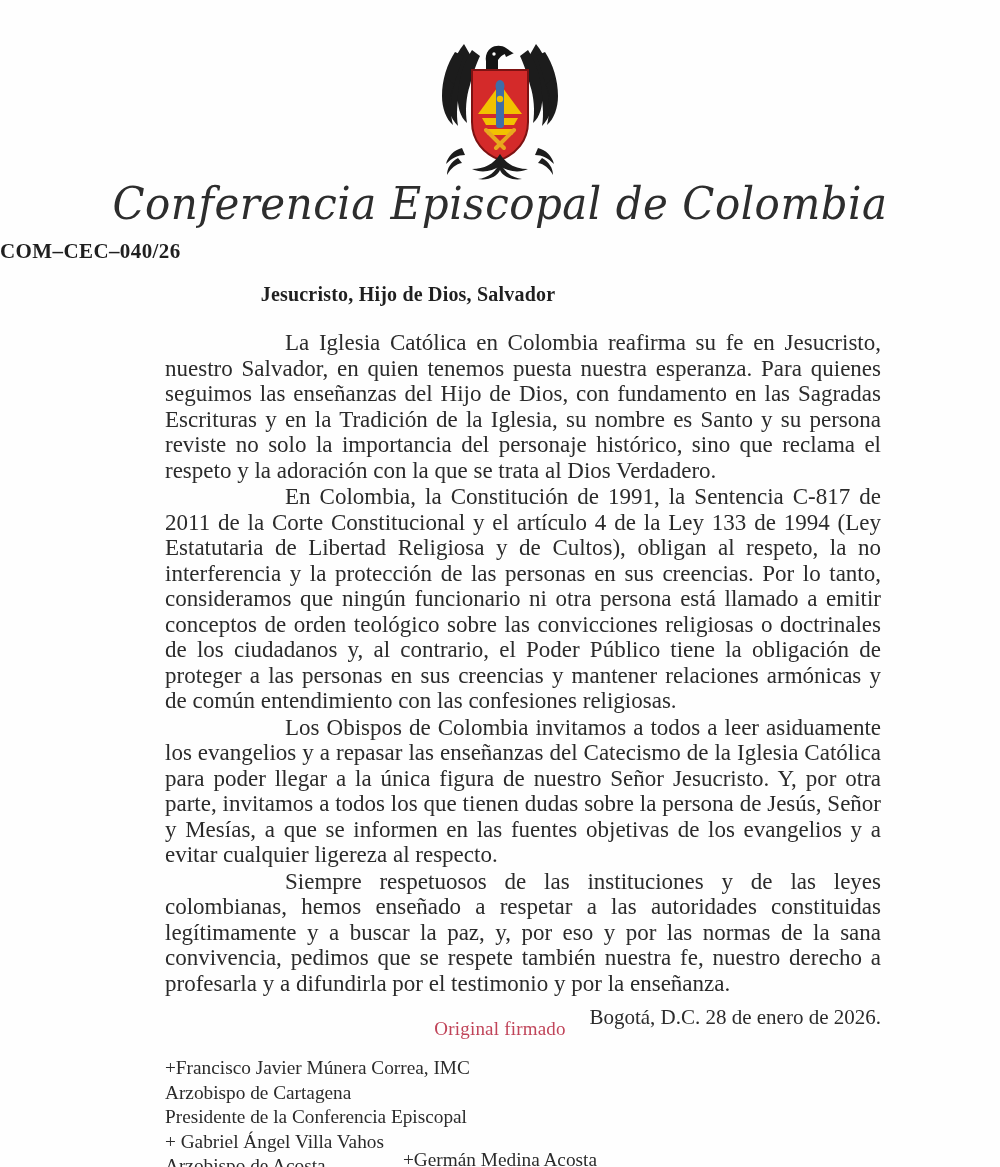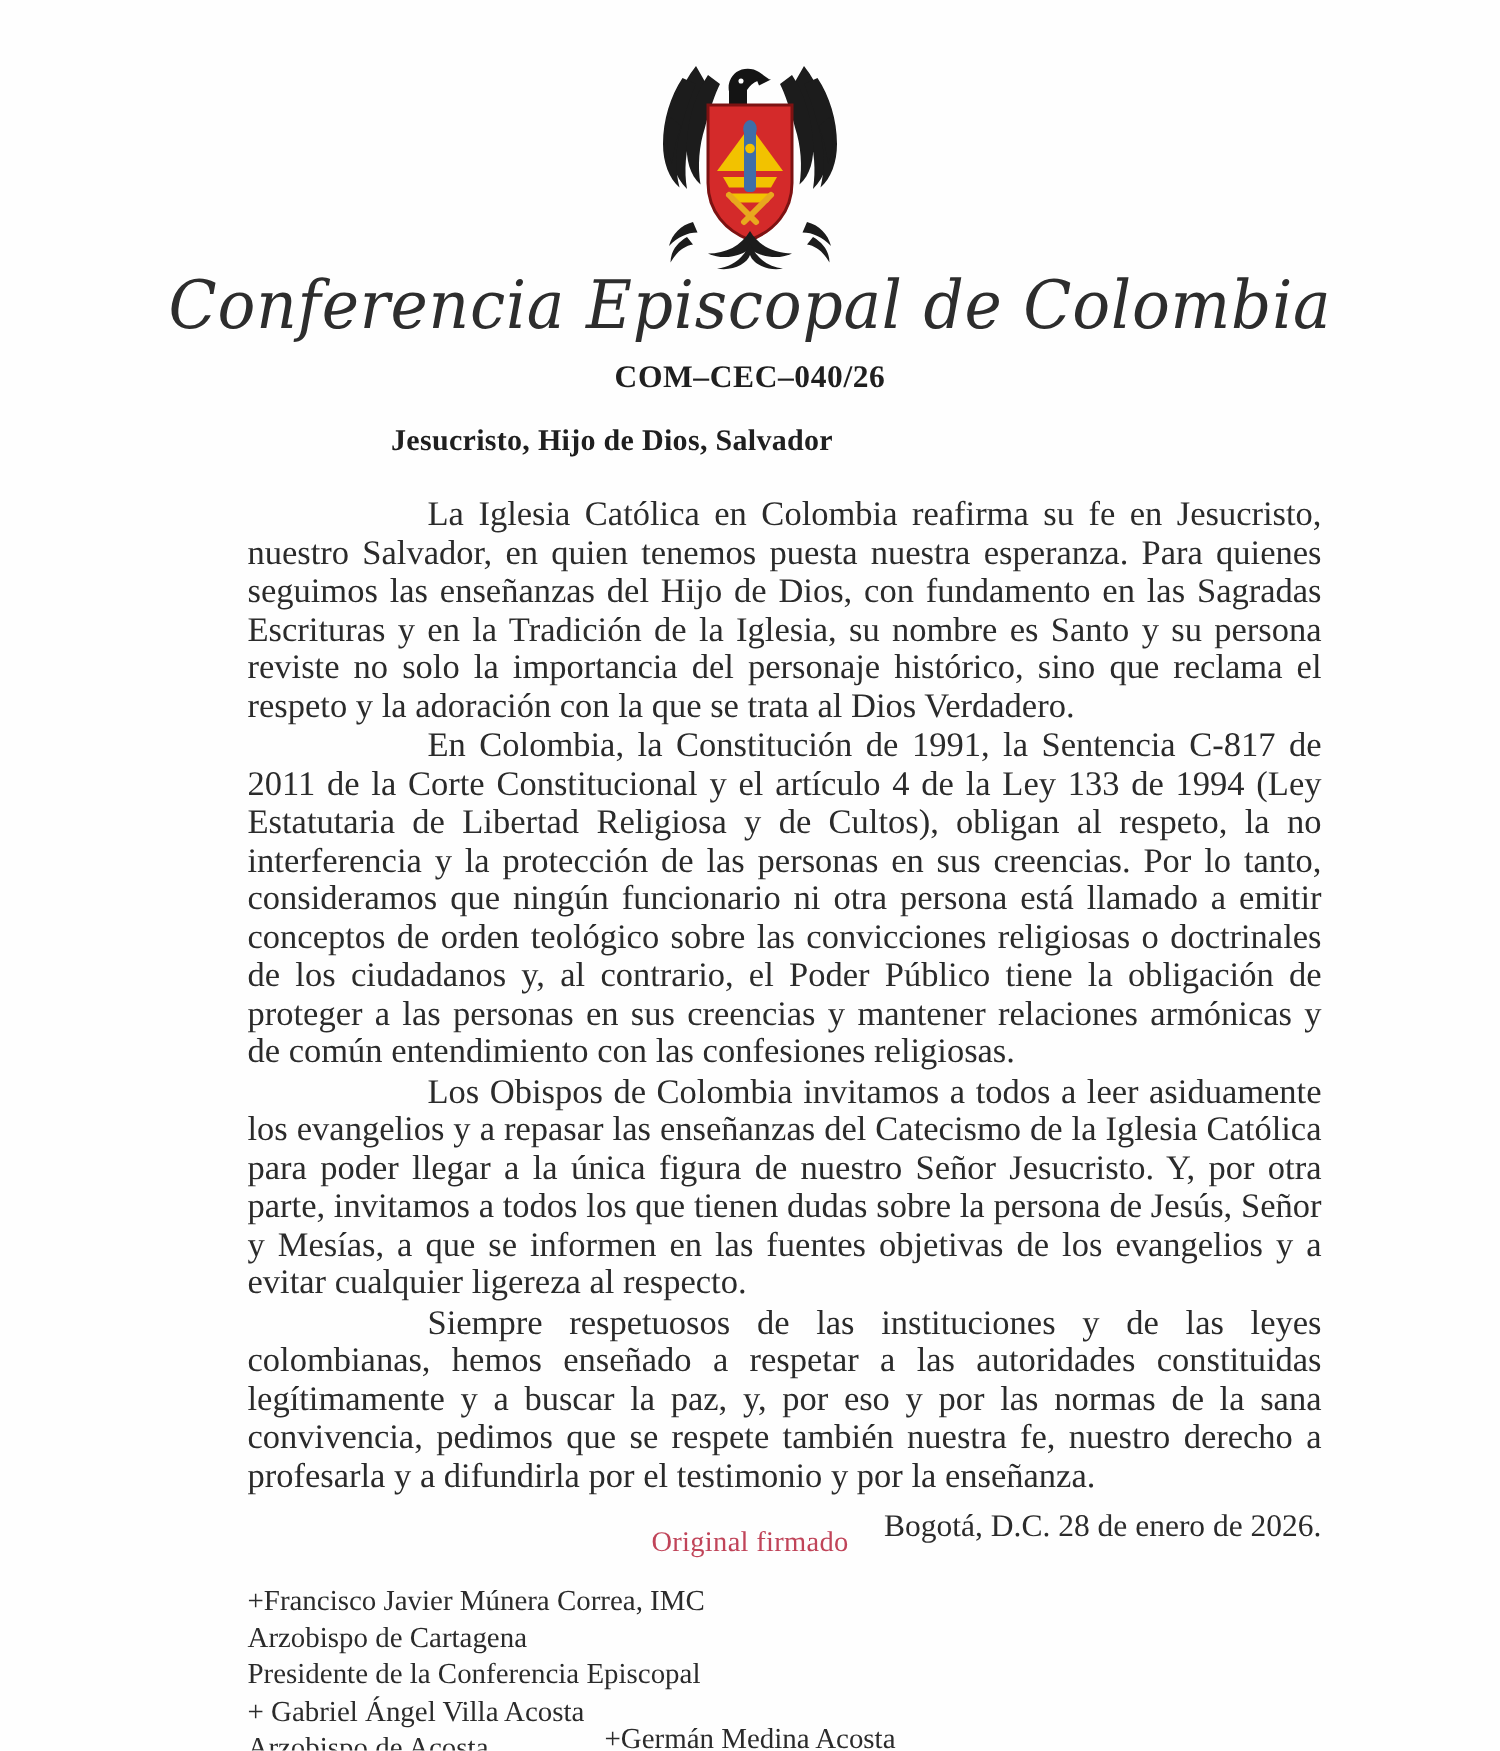--- a/index.html
+++ b/index.html
@@ -62,21 +62,21 @@
     color: #2d2d2d;
     white-space: nowrap;
     transform: scaleY(1.06);
   }
 
   .doc-number {
     position: absolute;
     top: 239px;
     left: 0;
     width: 1000px;
-    text-align: center;
+    text-align: left;
     font-size: 21px;
     font-weight: bold;
     letter-spacing: 0.4px;
     color: #1f1f1f;
   }
 
   .subject-line {
     position: absolute;
     top: 283px;
     left: 0;
@@ -225,21 +225,21 @@
 
   <div class="signed-label">Original firmado</div>
 
   <div class="sign-columns">
     <div class="sign-col left">
       <span class="sign-line">+Francisco Javier Múnera Correa, IMC</span>
       <span class="sign-line">Arzobispo de Cartagena</span>
       <span class="sign-line">Presidente de la Conferencia Episcopal</span>
     </div>
     <div class="sign-col right">
-      <span class="sign-line">+ Gabriel Ángel Villa Acosta</span>
+      <span class="sign-line">+ Gabriel Ángel Villa Vahos</span>
       <span class="sign-line">Arzobispo de Acosta</span>
       <span class="sign-line">Vicepresidente de la Conferencia Episcopal</span>
     </div>
   </div>
 
   <div class="sign-center">
     <span class="sign-line">+Germán Medina Acosta</span>
   </div>
 
 </div>

